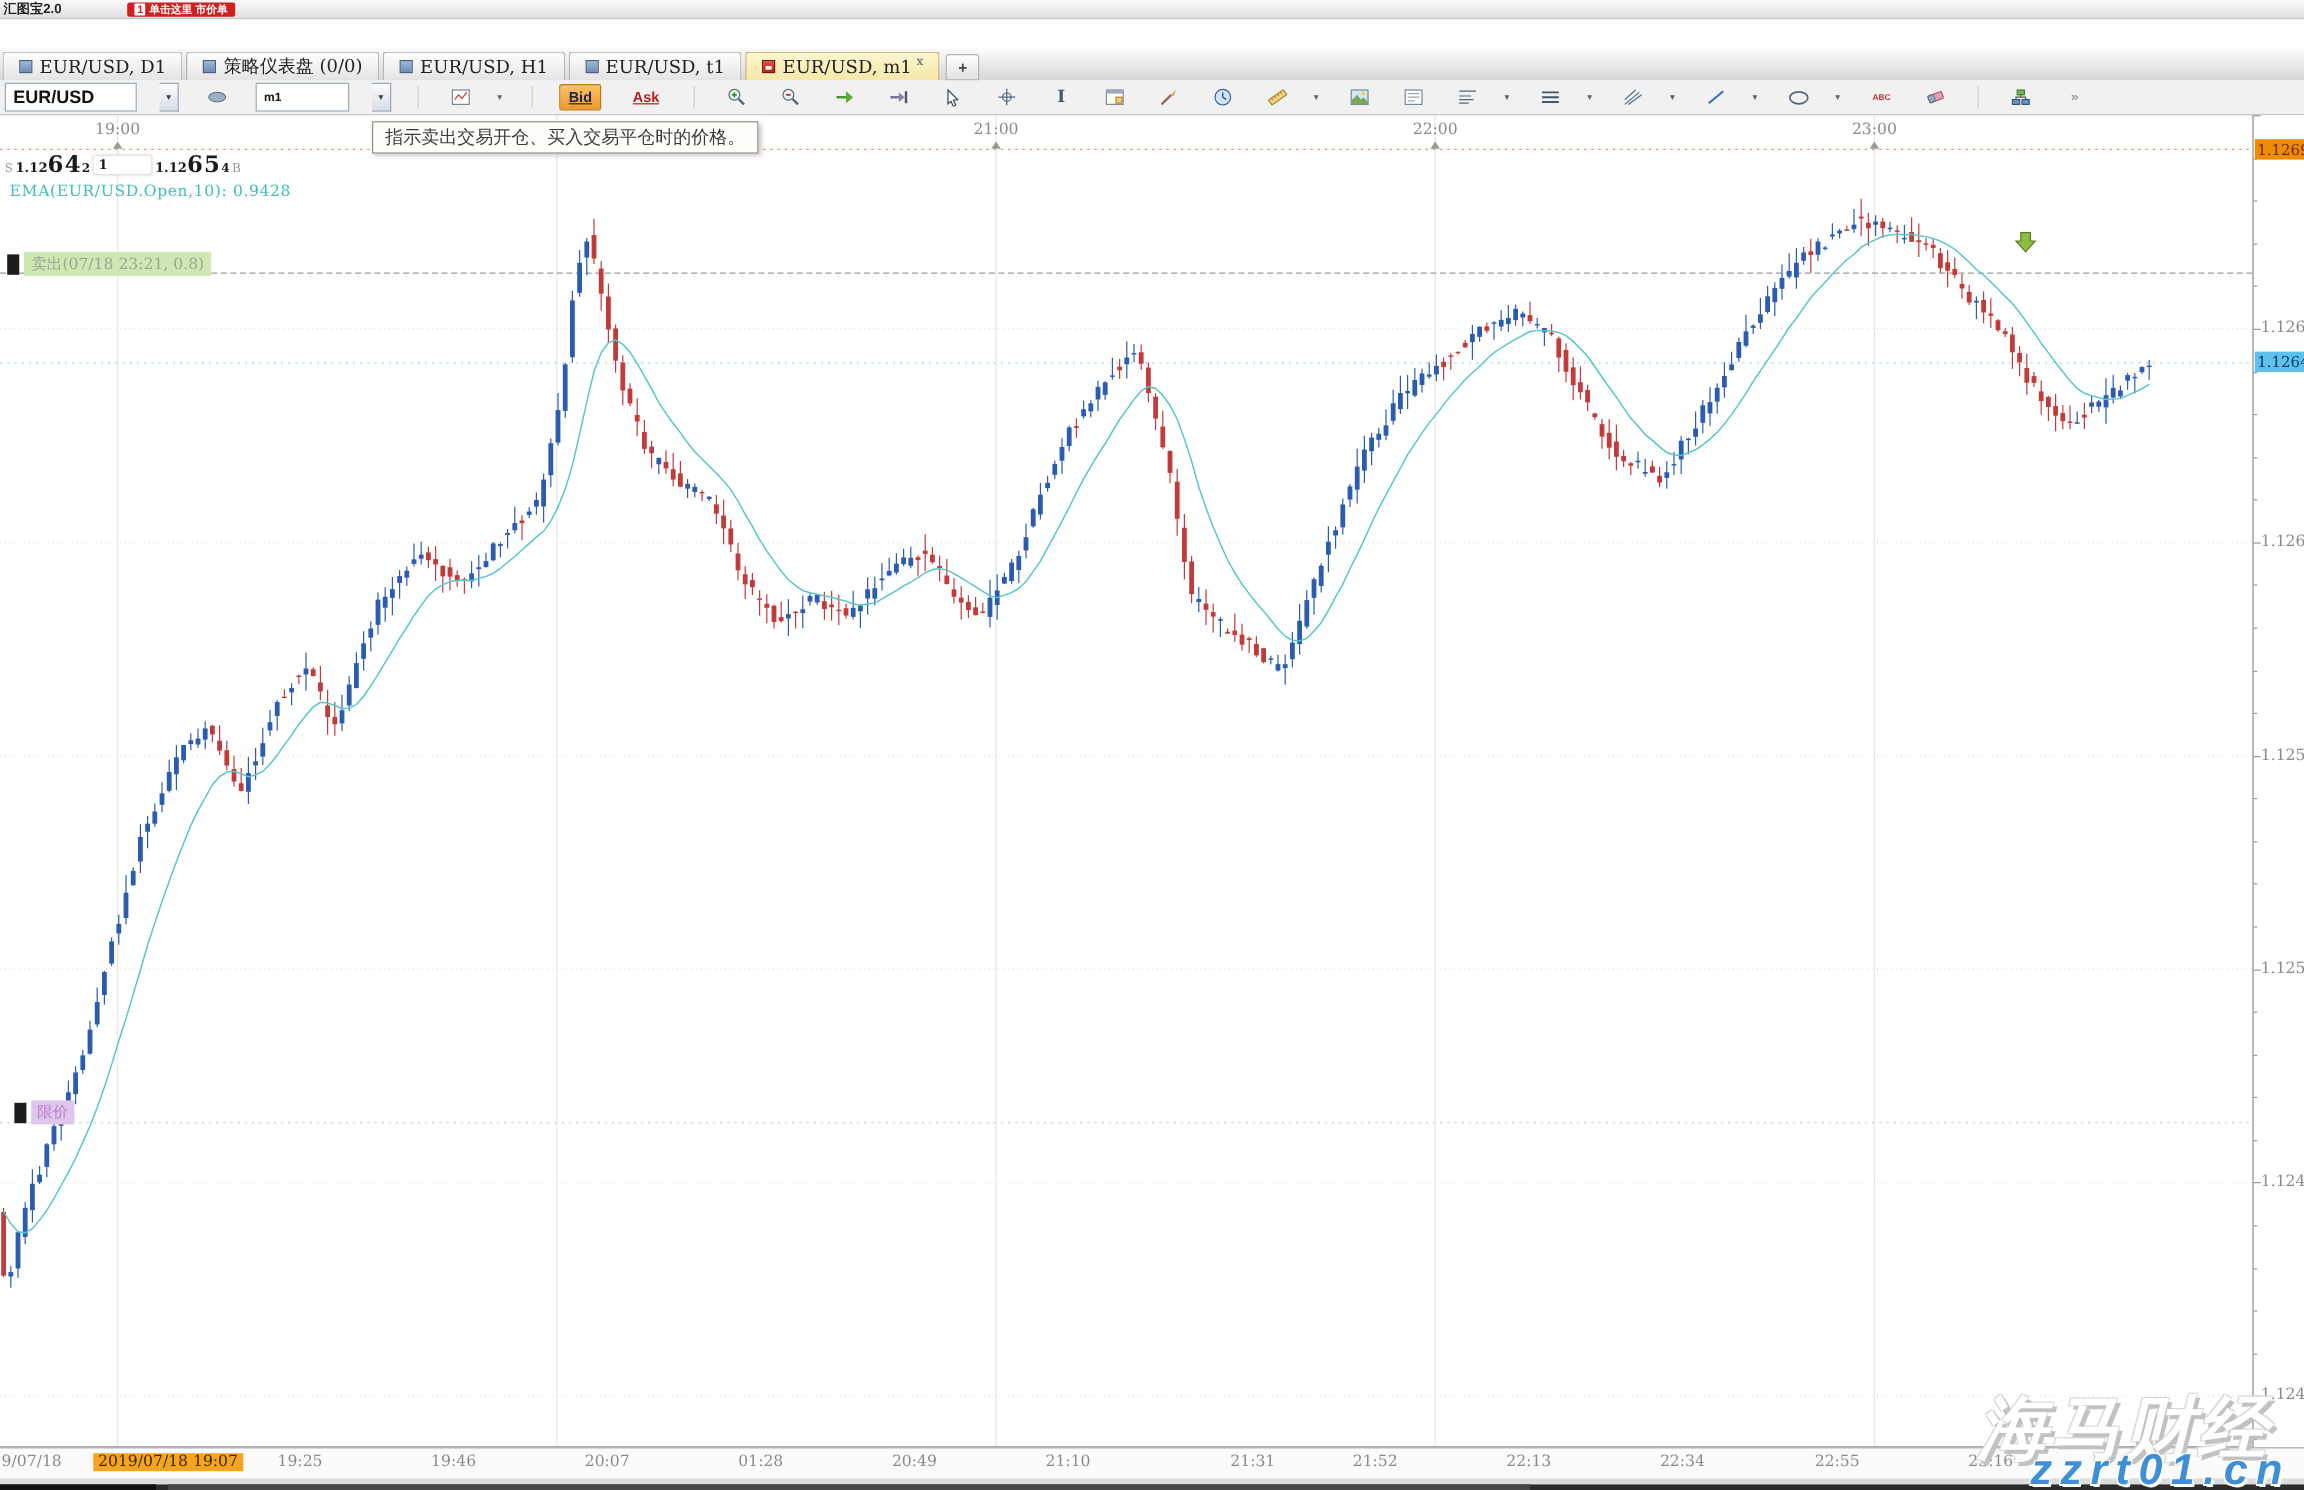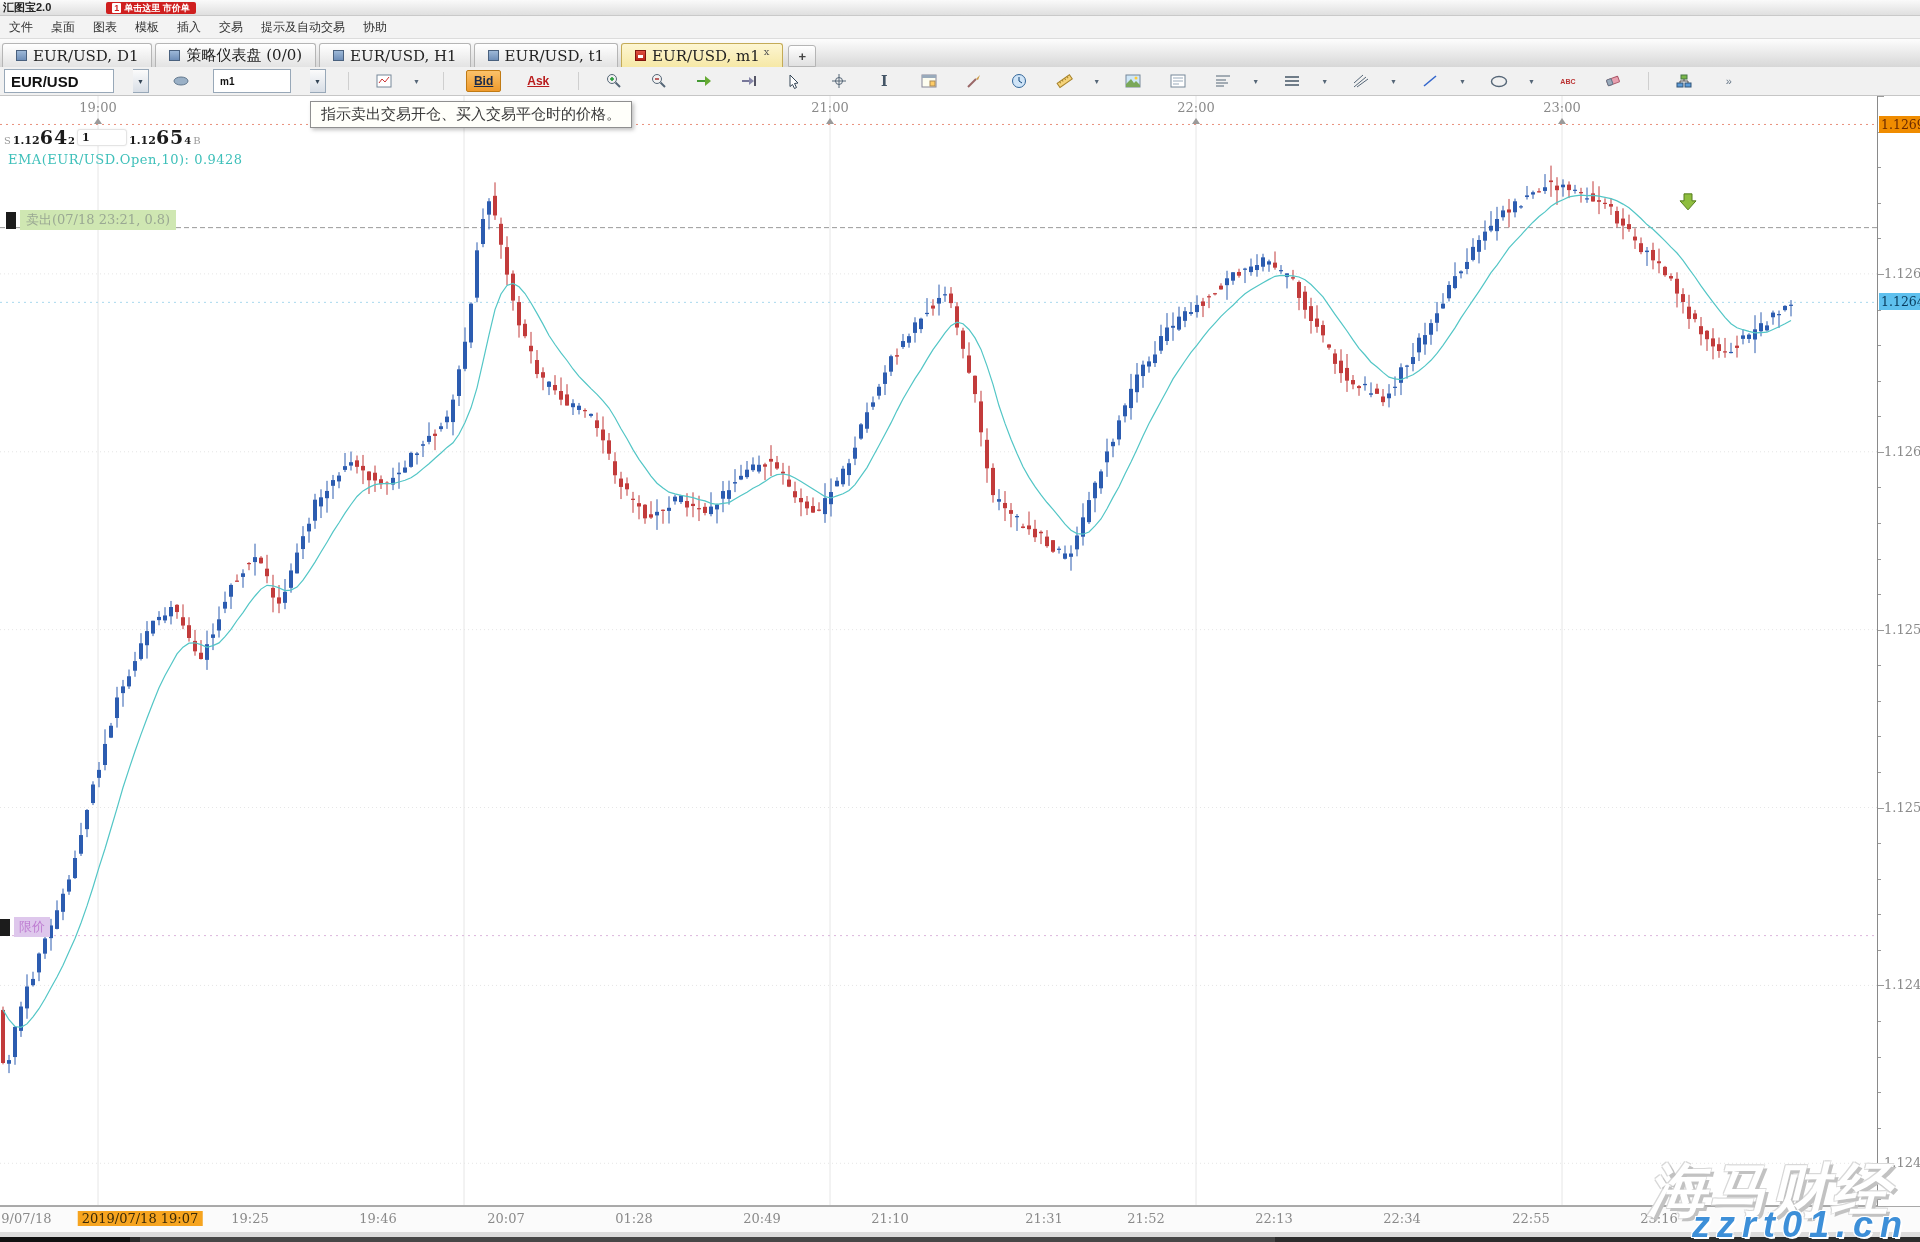--- a/index.html
+++ b/index.html
@@ -103,30 +103,20 @@
 <div id="stage">
 
   <div class="titlebar">
     <span class="apptitle">汇图宝2.0</span>
     <span class="badge">
       <span class="num">1</span>
       <span>单击这里 市价单</span>
     </span>
   </div>
 
-  <div class="menubar">
-    <span class="mitem">文件</span>
-    <span class="mitem">桌面</span>
-    <span class="mitem">图表</span>
-    <span class="mitem">模板</span>
-    <span class="mitem">插入</span>
-    <span class="mitem">交易</span>
-    <span class="mitem">提示及自动交易</span>
-    <span class="mitem">协助</span>
-  </div>
 
   <div class="tabbar">
     <span class="tab">
       <span class="tabicon"></span>
       <span>EUR/USD, D1</span>
     </span>
     <span class="tab">
       <span class="tabicon"></span>
       <span>策略仪表盘 (0/0)</span>
     </span>
@@ -1020,21 +1010,21 @@
     <span class="side">B</span>
   </div>
 
   <div class="emalabel">EMA(EUR/USD.Open,10):  0.9428</div>
 
   <div class="tradechip" style="left:6px;top:210px;">
     <span class="blk"></span>
     <span class="selltxt">卖出(07/18 23:21, 0.8)</span>
   </div>
 
-  <div class="tradechip" style="left:0;top:917px;justify-content:space-between;">
+  <div class="tradechip" style="left:12px;top:917px;justify-content:space-between;">
     <span class="blk"></span>
     <span class="limittxt">限价</span>
   </div>
 
   <div class="tooltip">指示卖出交易开仓、买入交易平仓时的价格。</div>
 
   <div class="wm1">海马财经</div>
   <div class="wm2">zzrt01.cn</div>
 
 </div>

